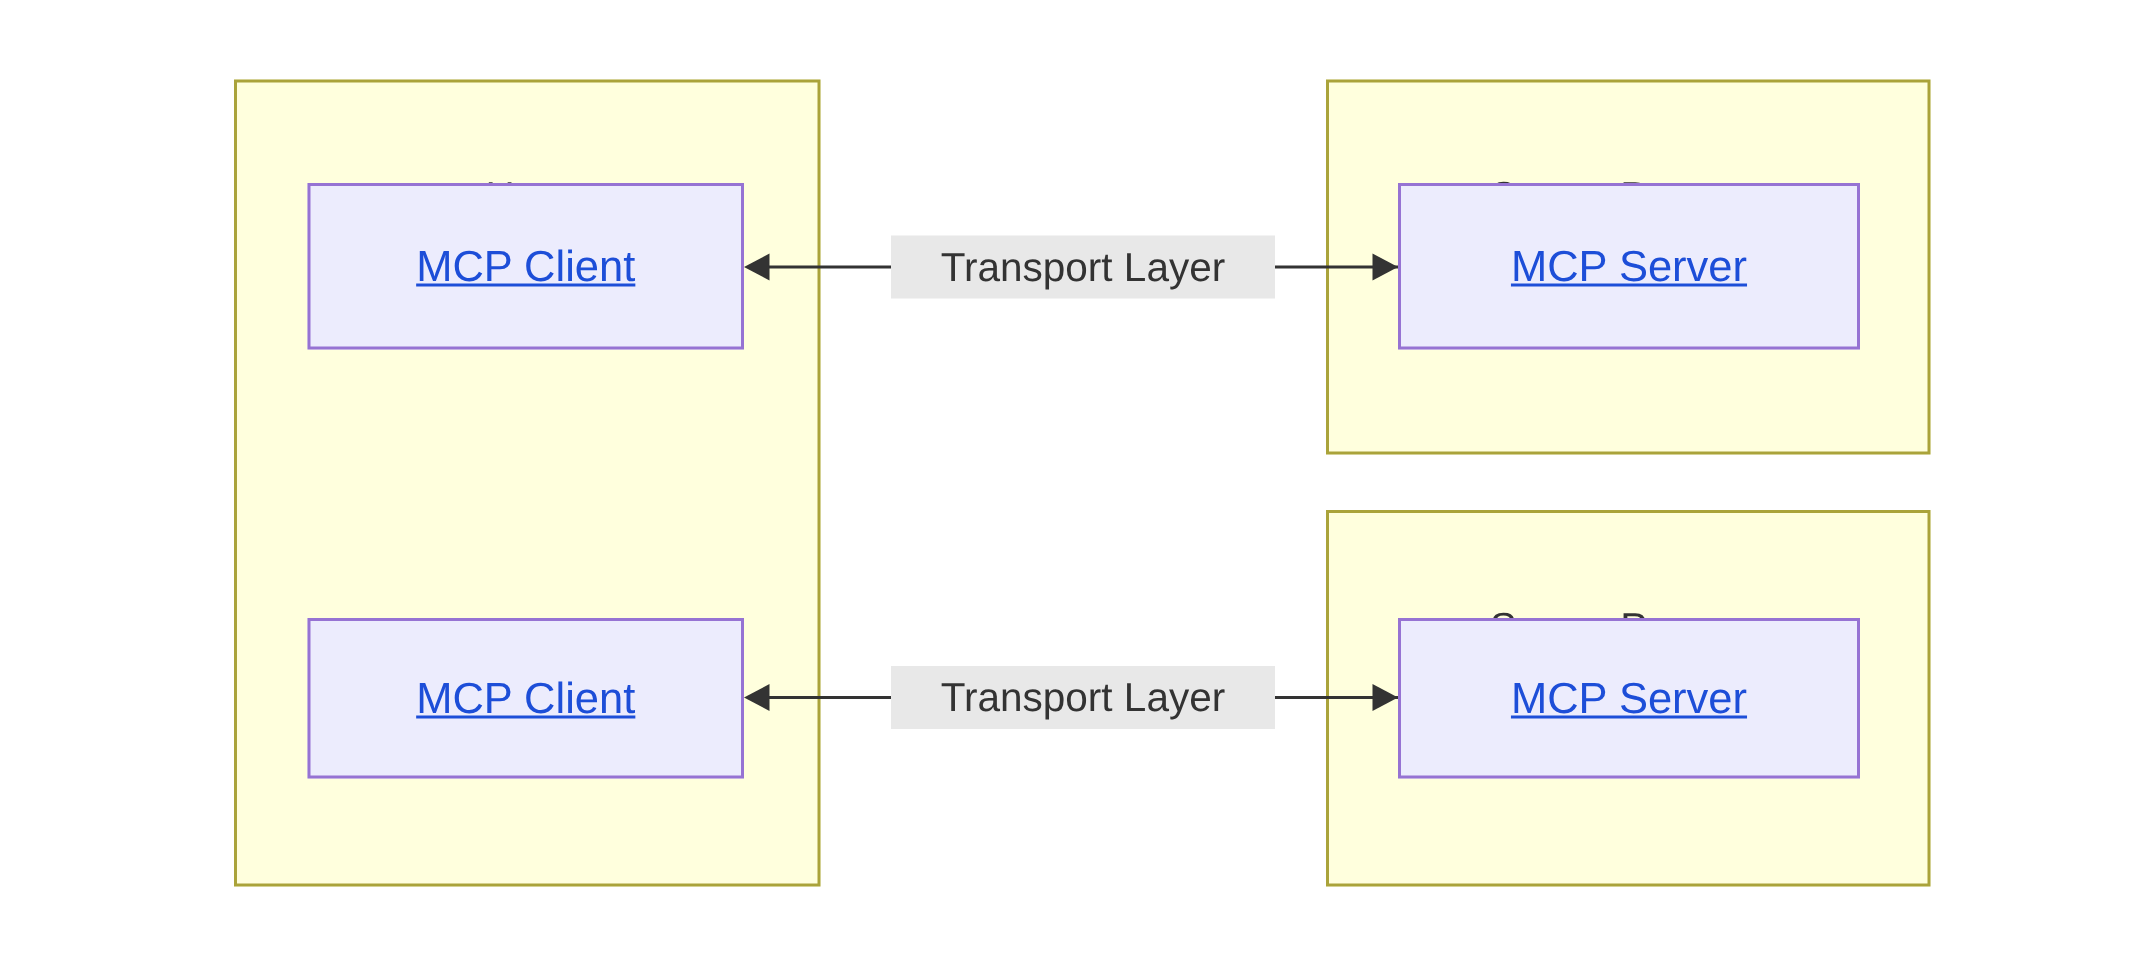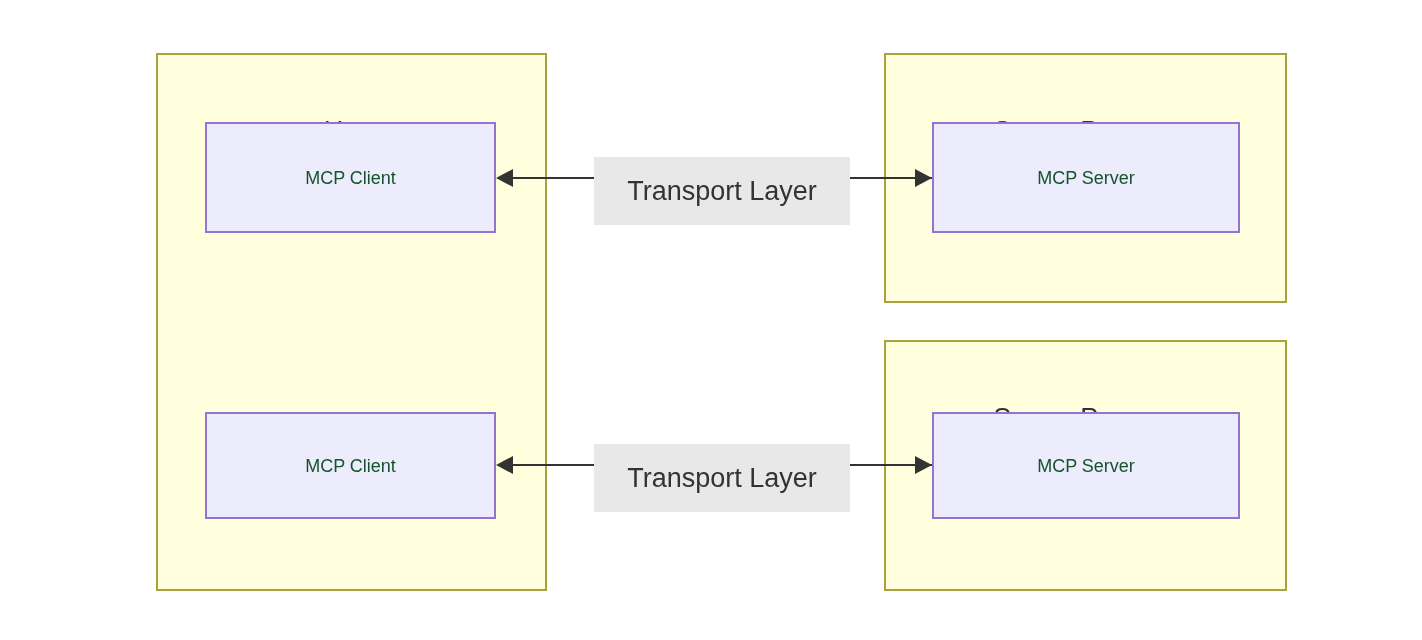--- a/index.html
+++ b/index.html
@@ -41,24 +41,25 @@
   .node-box {
     position: absolute;
     box-sizing: border-box;
     background: #ececfd;
     border: 2px solid #9673d3;
     display: flex;
     align-items: center;
     justify-content: center;
   }
   .node-label {
-    font-size: 18px;
+    font-size: 29px;
     line-height: 32px;
-    color: #14532d;
+    color: #1d4ed8;
     white-space: nowrap;
+    text-decoration: underline;
   }
   
   .connector {
     position: absolute;
     height: 2px;
     background: #333333;
   }
   .arrowhead {
     position: absolute;
     width: 0;
@@ -72,21 +73,21 @@
   .arrowhead.right {
     border-left: 17px solid #333333;
   }
   .edge-label {
     position: absolute;
     background: #e8e8e8;
     color: #333333;
     font-size: 27px;
     line-height: 42px;
     height: 42px;
-    padding: 13px 6px;
+    padding: 0 6px;
     white-space: nowrap;
     text-align: center;
   }
 </style>
 </head>
 <body>
 
 <div id="diagram-canvas">
 
   <div class="group-box" style="left:156px; top:53px; width:391px; height:538px;">

